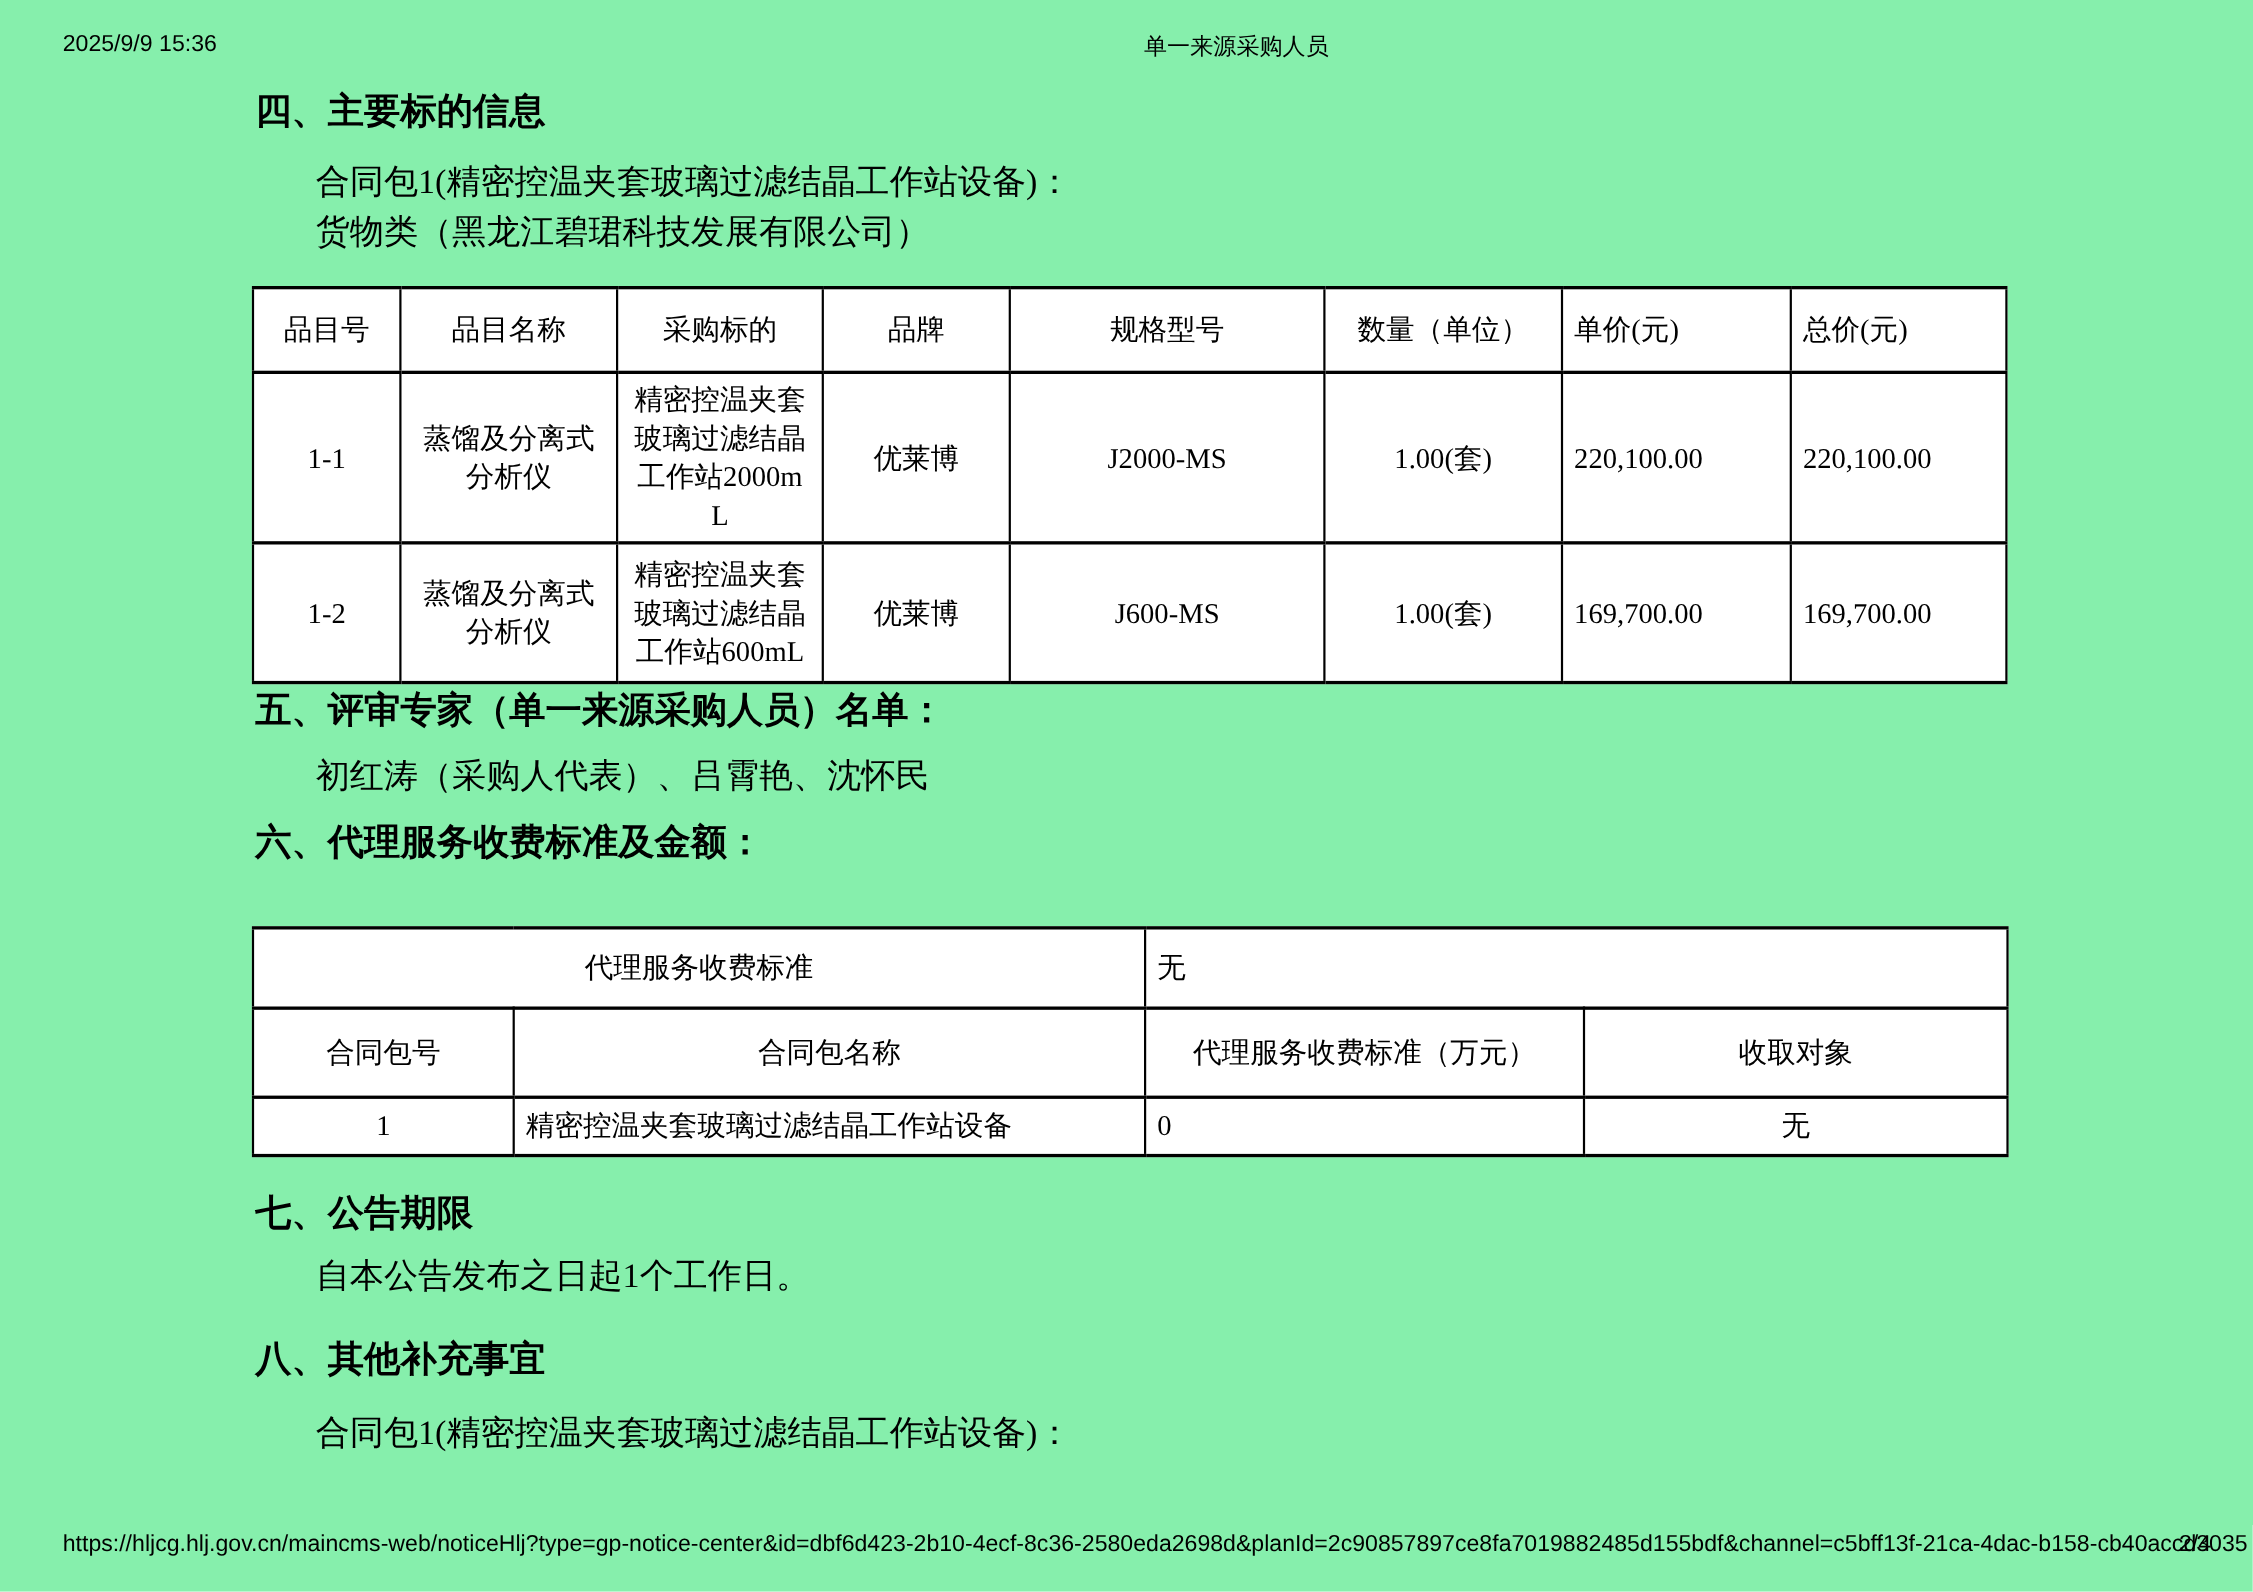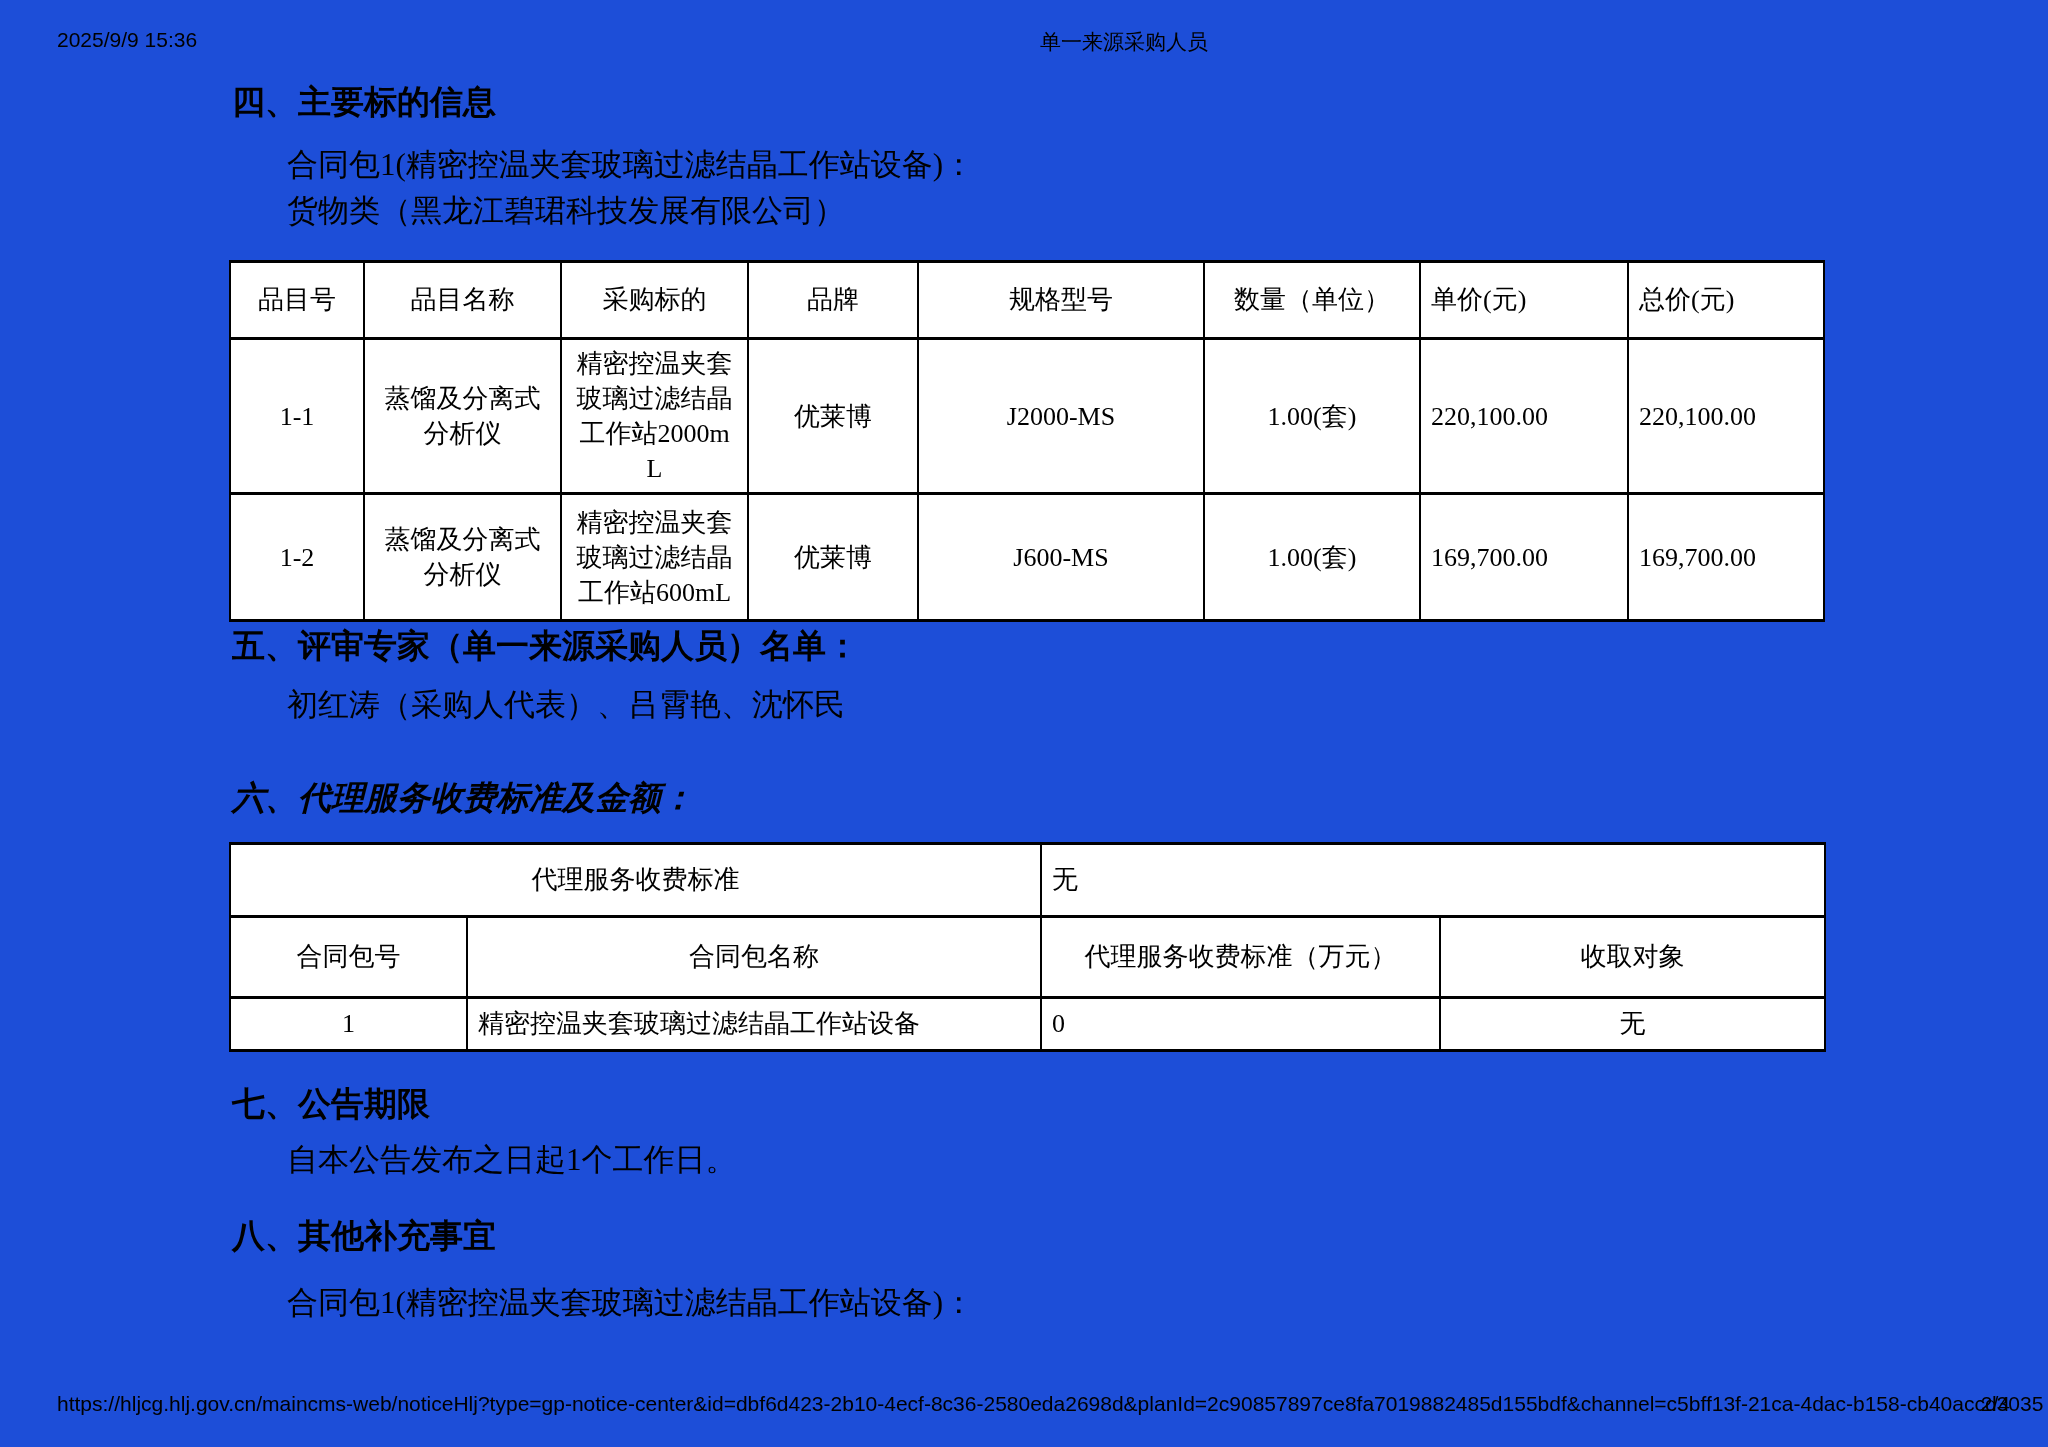--- a/index.html
+++ b/index.html
@@ -1,21 +1,21 @@
 <!DOCTYPE html>
 <html><head>
 <meta charset="utf-8">
 <title>document</title>
 <style>
   html, body { margin: 0; padding: 0; background: #ffffff; }
   .page {
     position: relative;
     width: 2048px;
     height: 1447px;
-    background: #1d4ed8;
+    background: #86efac;
     color: #000000;
     font-family: "Liberation Serif", "DejaVu Serif", serif;
     overflow: hidden;
   }
   .print-meta {
     position: absolute;
     font-family: "Liberation Sans", "DejaVu Sans", sans-serif;
     font-size: 21px;
     color: #000000;
     white-space: nowrap;
@@ -123,21 +123,21 @@
         <td class="c">1.00(套)</td>
         <td class="r">169,700.00</td>
         <td class="r">169,700.00</td>
       </tr>
     </tbody>
   </table>
 
   <div class="sec-title" style="top:628px;">五、评审专家（单一来源采购人员）名单：</div>
   <div class="body-p" style="top:688px;">初红涛（采购人代表）、吕霄艳、沈怀民</div>
 
-  <div class="sec-title" style="top:780px;font-style:italic;">六、代理服务收费标准及金额：</div>
+  <div class="sec-title" style="top:748px;">六、代理服务收费标准及金额：</div>
 
   <table class="doc-table" id="fee-table">
     <colgroup>
       <col style="width:237px">
         <col style="width:574px">
         <col style="width:399px">
         <col style="width:385px">
     </colgroup>
     <tbody>
       <tr class="fee-std">

